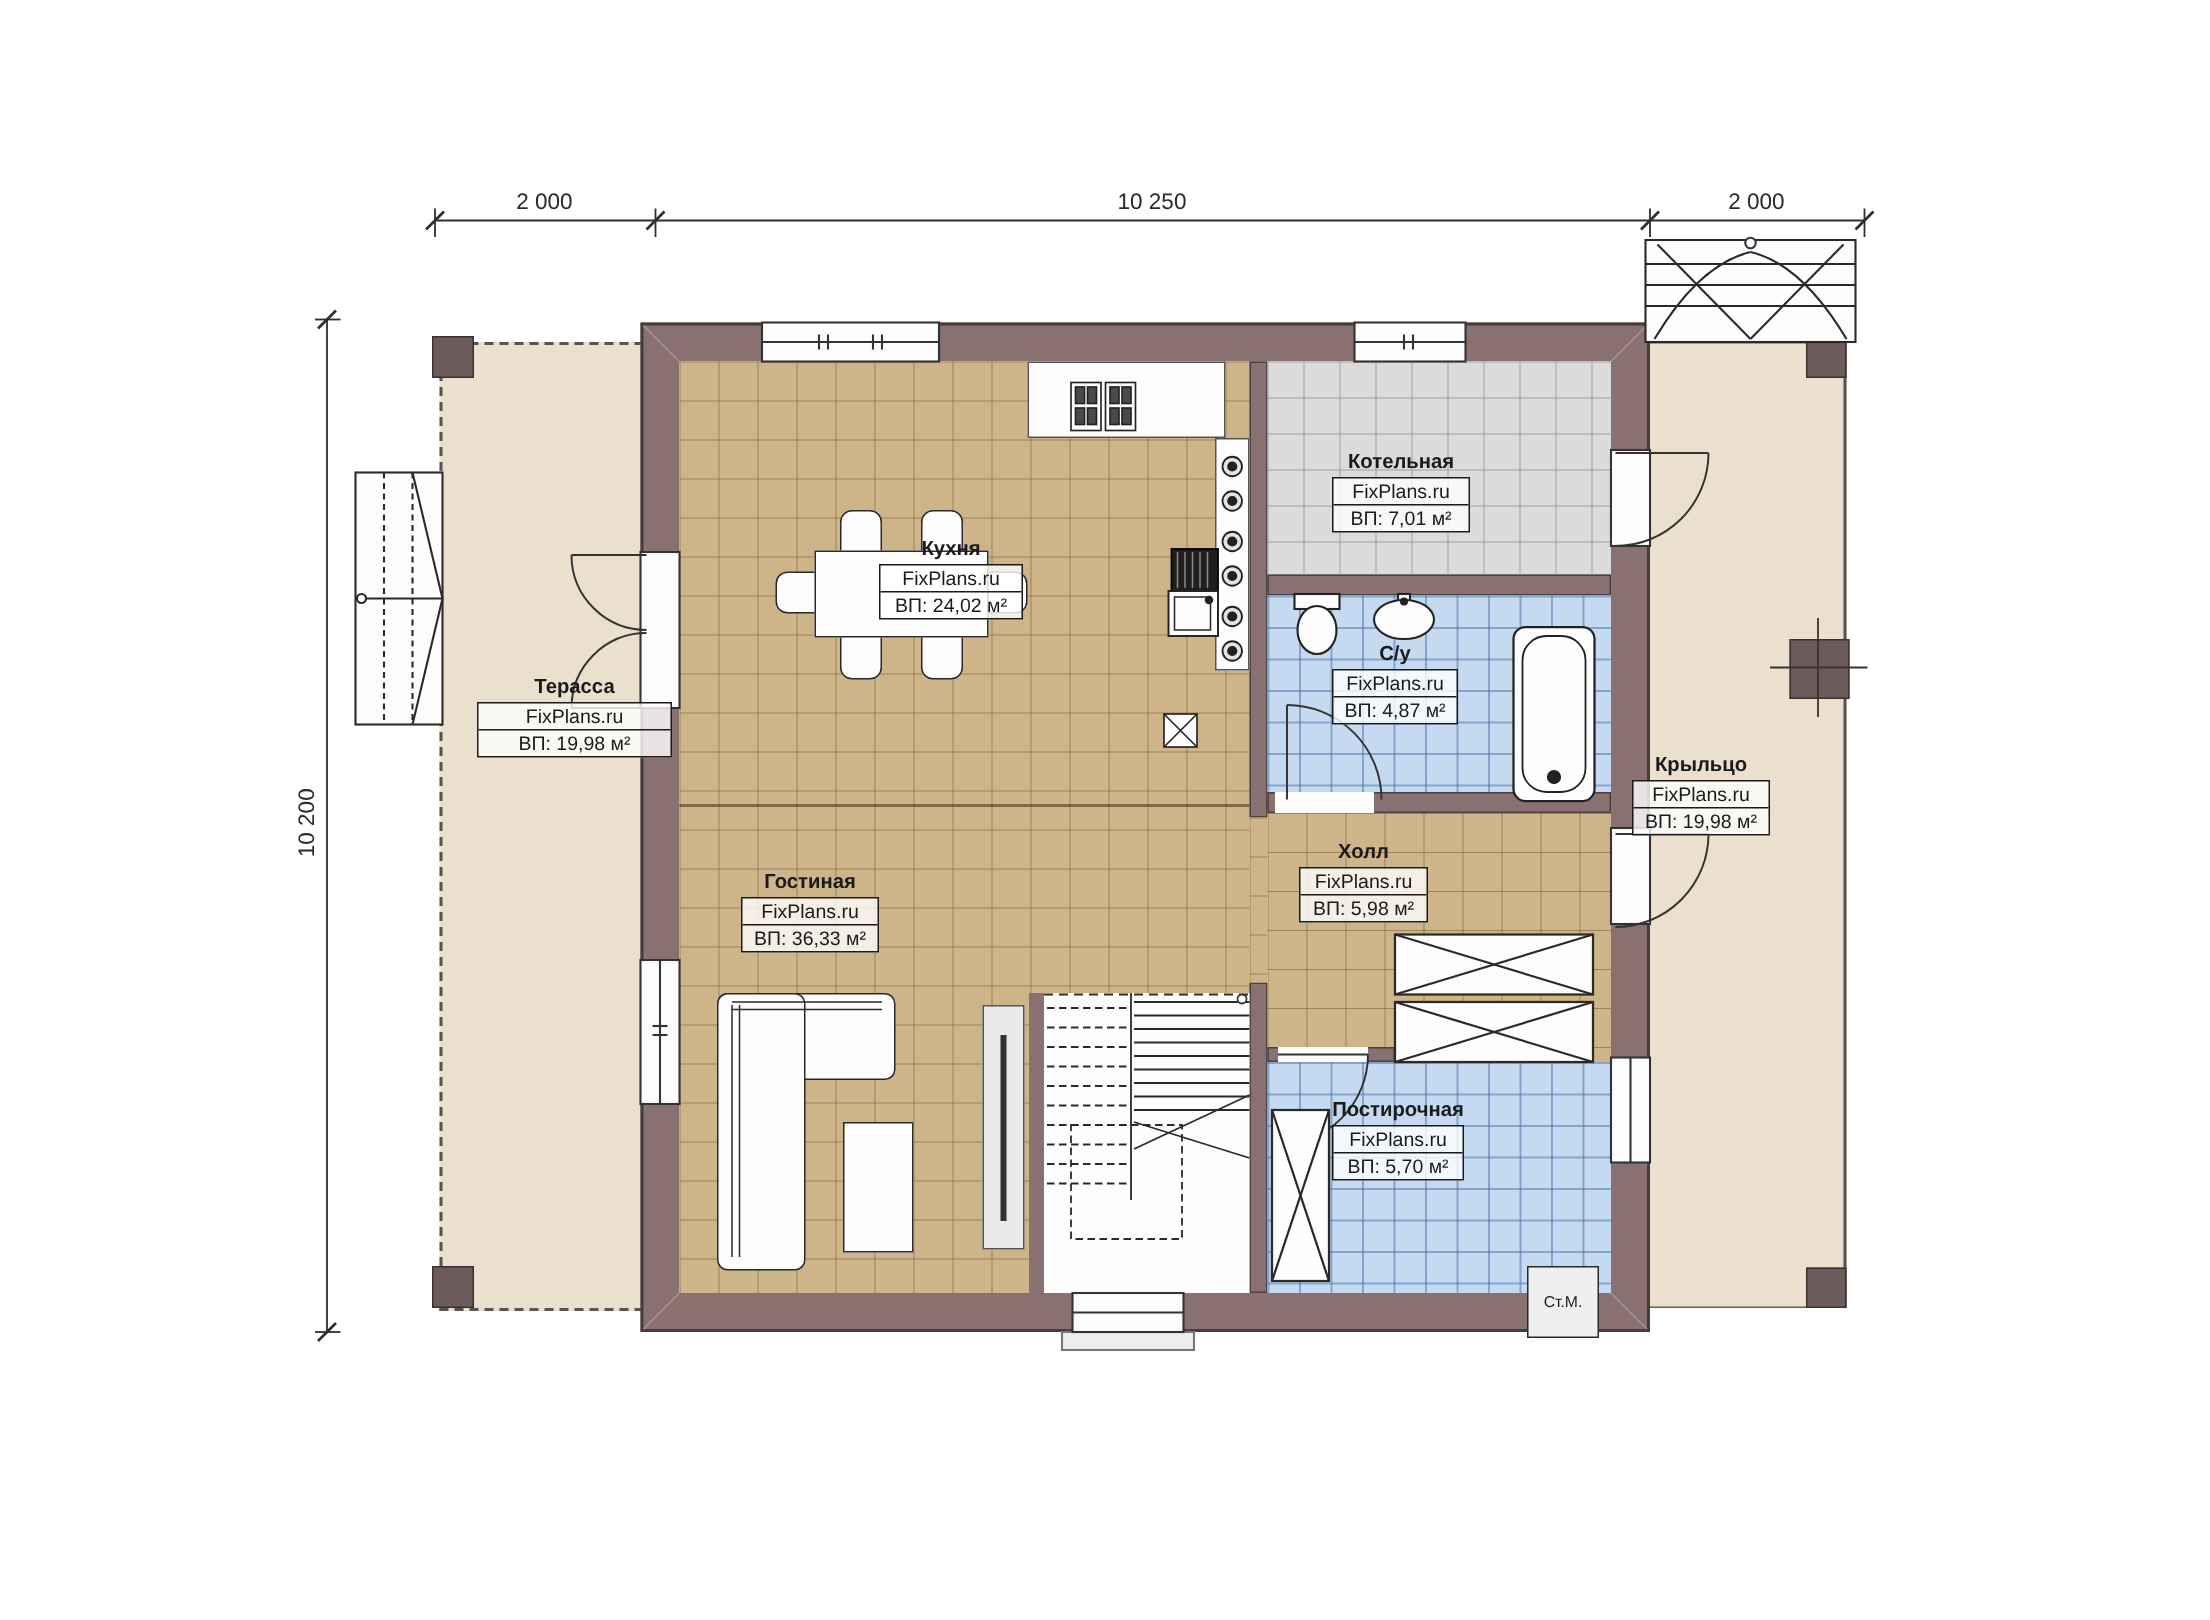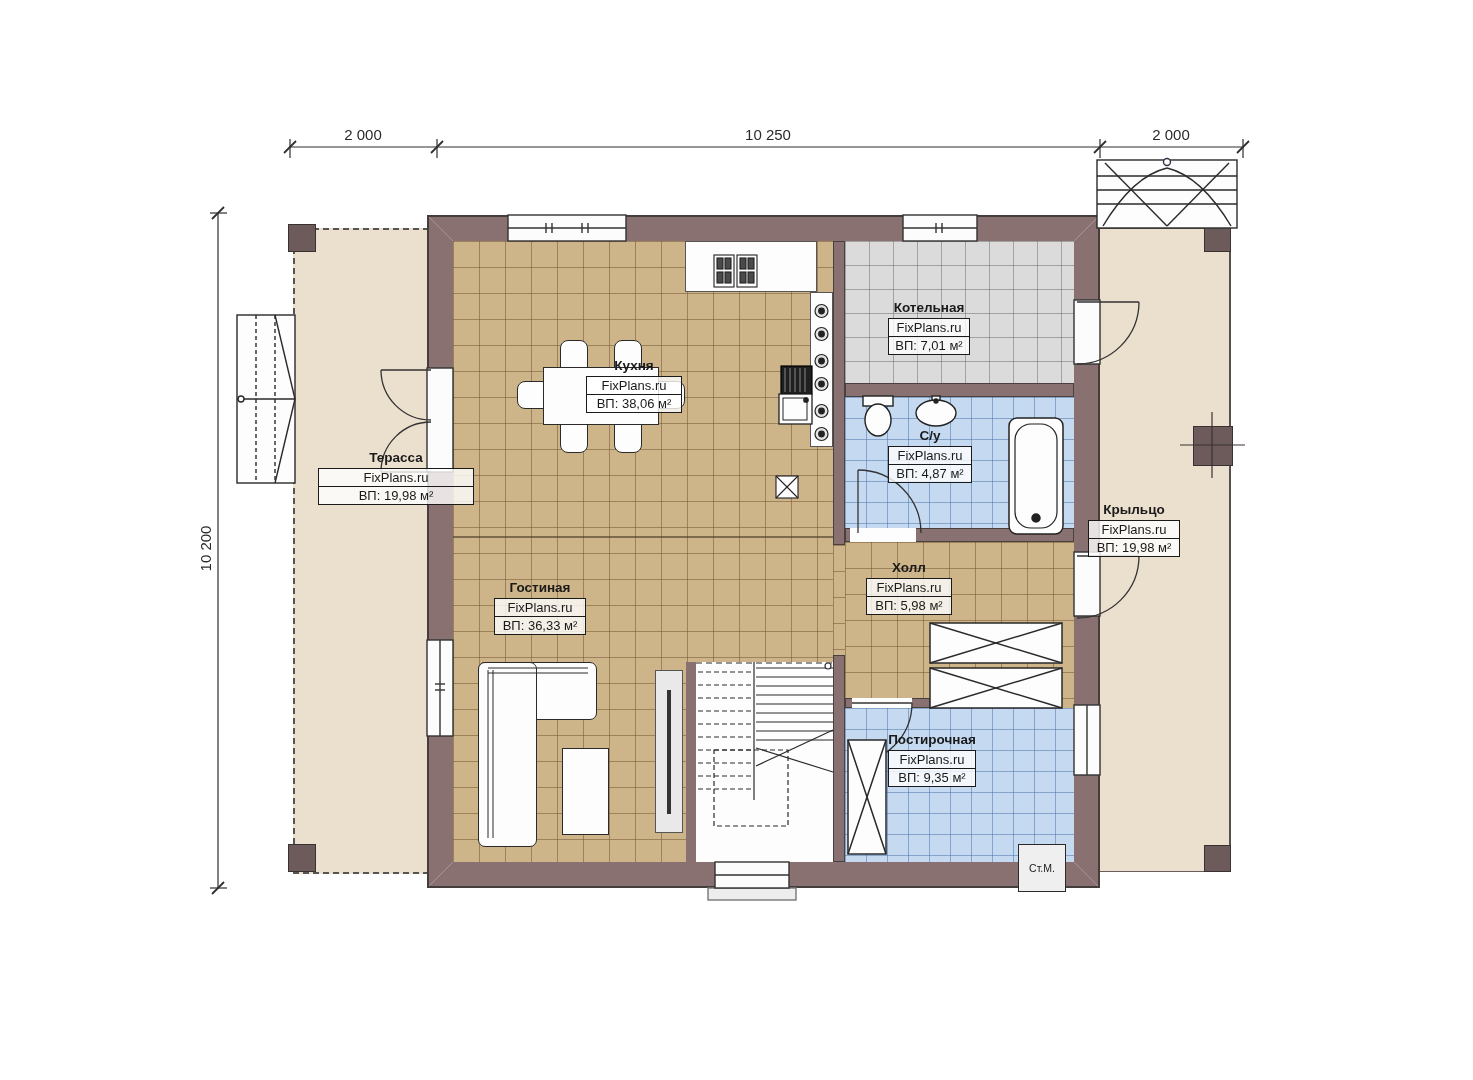--- a/index.html
+++ b/index.html
@@ -320,37 +320,37 @@
       <line x1="1180" y1="445" x2="1245" y2="445"></line>
       <line x1="1212" y1="412" x2="1212" y2="478"></line>
     </g>
   </svg>
 
   <div class="dim" style="left:313px;top:126px;width:100px;"><span>2 000</span></div>
   <div class="dim" style="left:693px;top:126px;width:150px;"><span>10 250</span></div>
   <div class="dim" style="left:1121px;top:126px;width:100px;"><span>2 000</span></div>
   <div class="dim" style="left:155px;top:540px;width:100px;transform:rotate(-90deg);"><span>10 200</span></div>
 
-  <div class="room-label" style="left:318px;top:450px;width:156px;">
+  <div class="room-label" style="left:318px;top:450px;width:130px;">
     <div class="room-name">Терасса</div>
     <div class="label-box">
       <div class="brand">FixPlans.ru</div>
       <div class="area">ВП: 19,98 м²</div>
     </div>
   </div>
 
   <div class="room-label" style="left:586px;top:358px;width:96px;">
     <div class="room-name">Кухня</div>
     <div class="label-box">
       <div class="brand">FixPlans.ru</div>
-      <div class="area">ВП: 38,06 м²</div>
-    </div>
-  </div>
-
-  <div class="room-label" style="left:888px;top:300px;width:82px;">
+      <div class="area">ВП: 24,02 м²</div>
+    </div>
+  </div>
+
+  <div class="room-label" style="left:888px;top:300px;width:92px;">
     <div class="room-name">Котельная</div>
     <div class="label-box">
       <div class="brand">FixPlans.ru</div>
       <div class="area">ВП: 7,01 м²</div>
     </div>
   </div>
 
   <div class="room-label" style="left:888px;top:428px;width:84px;">
     <div class="room-name">С/у</div>
     <div class="label-box">
@@ -380,17 +380,17 @@
     <div class="label-box">
       <div class="brand">FixPlans.ru</div>
       <div class="area">ВП: 36,33 м²</div>
     </div>
   </div>
 
   <div class="room-label" style="left:888px;top:732px;width:88px;">
     <div class="room-name">Постирочная</div>
     <div class="label-box">
       <div class="brand">FixPlans.ru</div>
-      <div class="area">ВП: 9,35 м²</div>
+      <div class="area">ВП: 5,70 м²</div>
     </div>
   </div>
 
 </div>
 
 </body></html>

